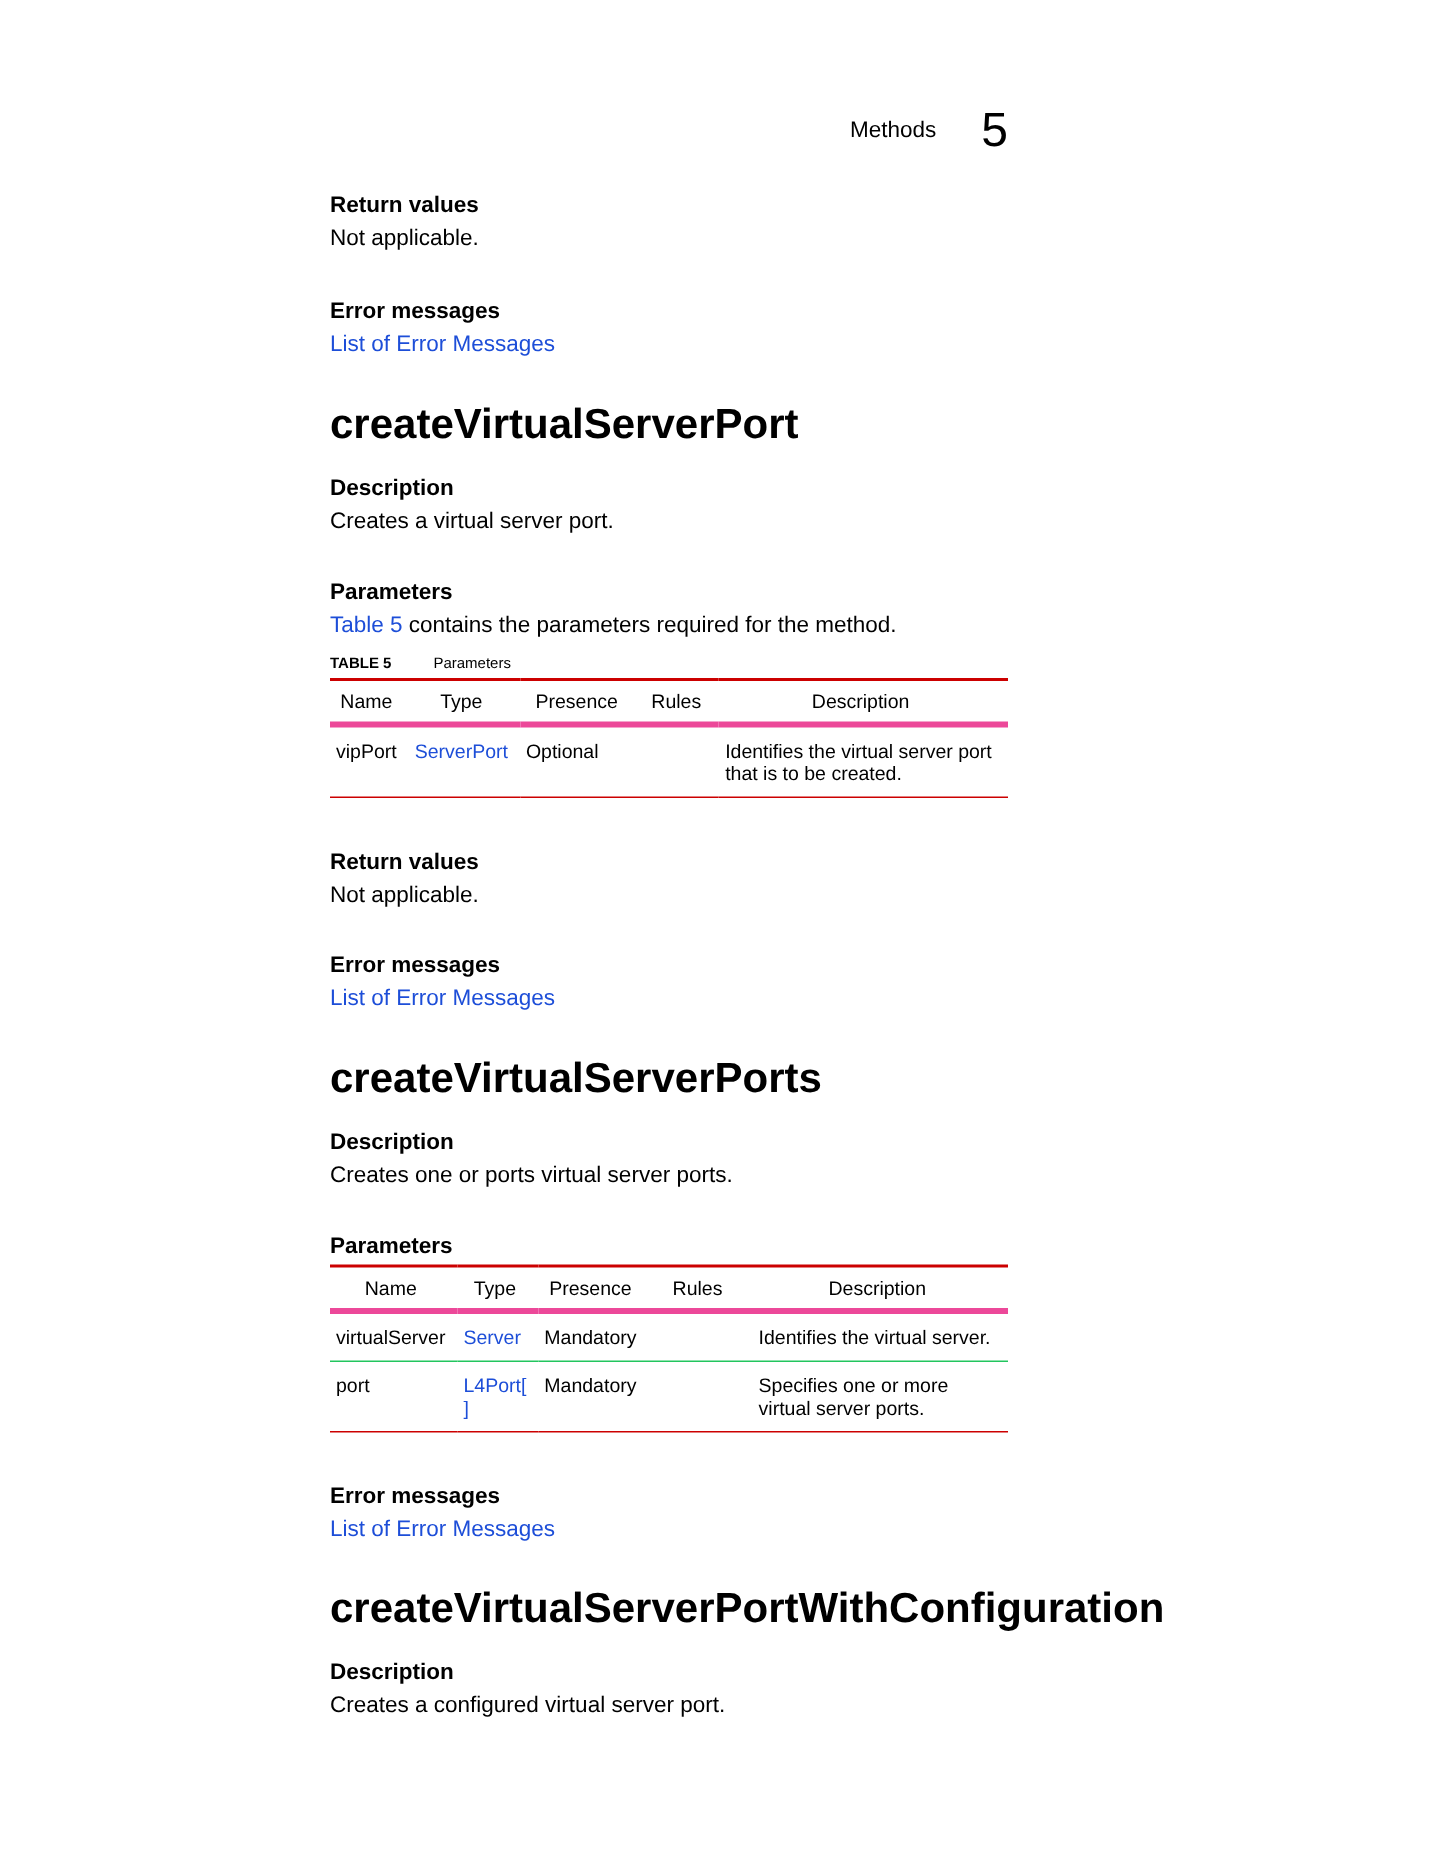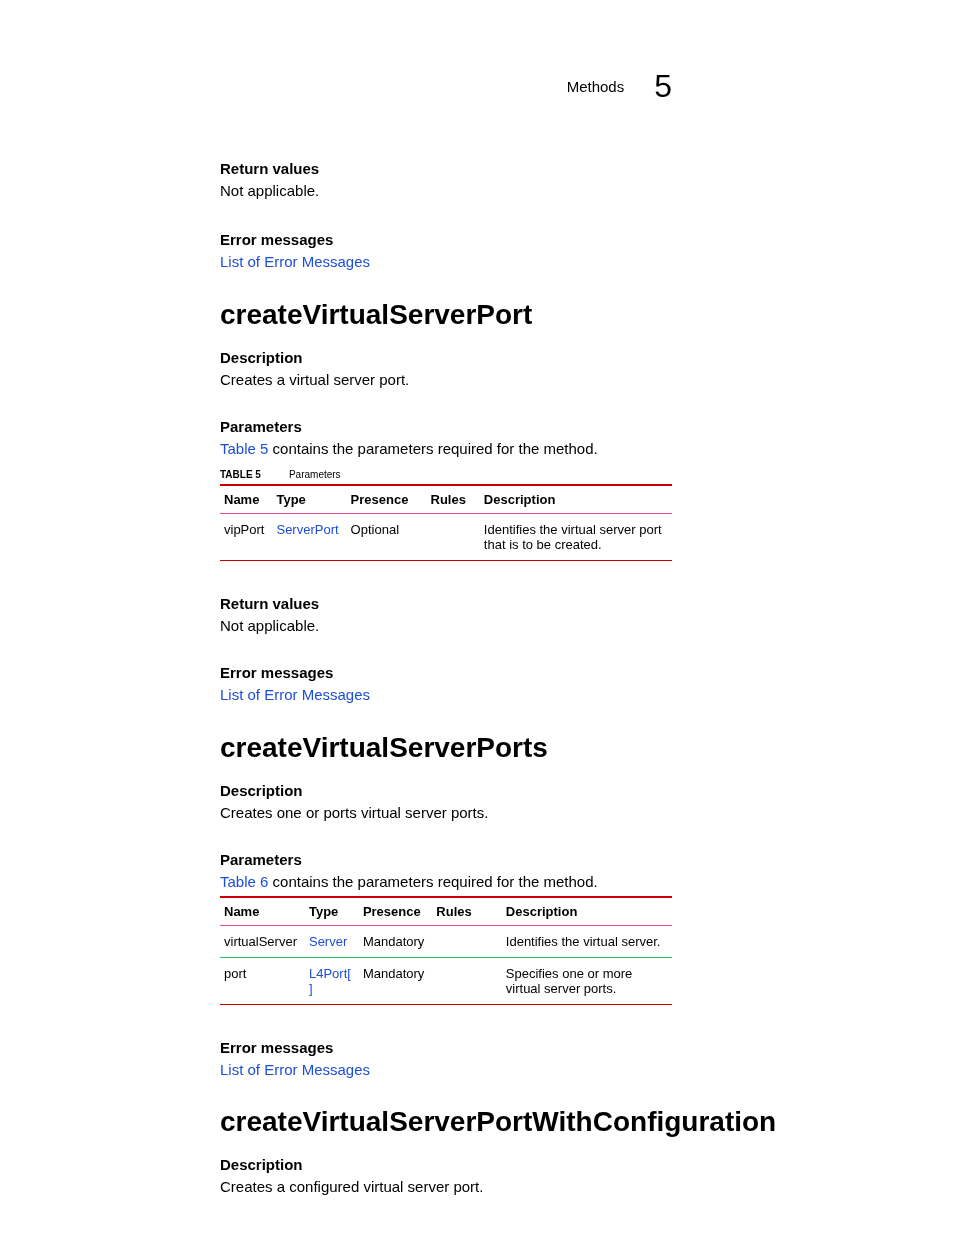--- a/index.html
+++ b/index.html
@@ -7,21 +7,21 @@
     padding: 0;
     background: #ffffff;
     font-family: Arial, Helvetica, sans-serif;
     color: #000000;
   }
   .page {
     width: 762px;
     height: 1235px;
     position: relative;
     box-sizing: border-box;
-    padding: 80px 90px 60px 220px;
+    padding: 48px 90px 60px 220px;
   }
   .header {
     position: absolute;
     top: 68px;
     right: 90px;
     display: flex;
     align-items: center;
     gap: 30px;
   }
   .header-label {
@@ -65,25 +65,25 @@
     font-family: Arial, sans-serif;
     margin-right: 28px;
   }
   table.param-table {
     width: 100%;
     border-collapse: collapse;
     font-size: 13px;
     margin-bottom: 10px;
   }
   table.param-table thead th {
-    text-align: left;
-    font-weight: bold;
+    text-align: center;
+    font-weight: normal;
     padding: 6px 8px 6px 4px;
     border-top: 2px solid #cc0000;
-    border-bottom: 1px solid #ec4899;
+    border-bottom: 4px solid #ec4899;
     font-family: Arial, sans-serif;
   }
   table.param-table tbody td {
     padding: 8px 8px 8px 4px;
     vertical-align: top;
     border-bottom: 1px solid #cc0000;
   }
   table.param-table tbody tr.mid td {
     border-bottom: 1px solid #22c55e;
   }
@@ -162,23 +162,20 @@
     <div class="section-heading">Error messages</div>
     <div class="body-text"><span class="link">List of Error Messages</span></div>
 
     <div class="method-title">createVirtualServerPorts</div>
 
     <div class="section-heading">Description</div>
     <div class="body-text">Creates one or ports virtual server ports.</div>
     <div class="spacer-sm"></div>
 
     <div class="section-heading">Parameters</div>
-    <div class="body-text">
-      <span class="link">Table 6</span><span> contains the parameters required for the method.</span>
-    </div>
 
 
     <table class="param-table">
       <colgroup>
         <col style="width:14%">
           <col style="width:11%">
           <col style="width:14%">
           <col style="width:17%">
           <col style="width:44%">
       </colgroup>

